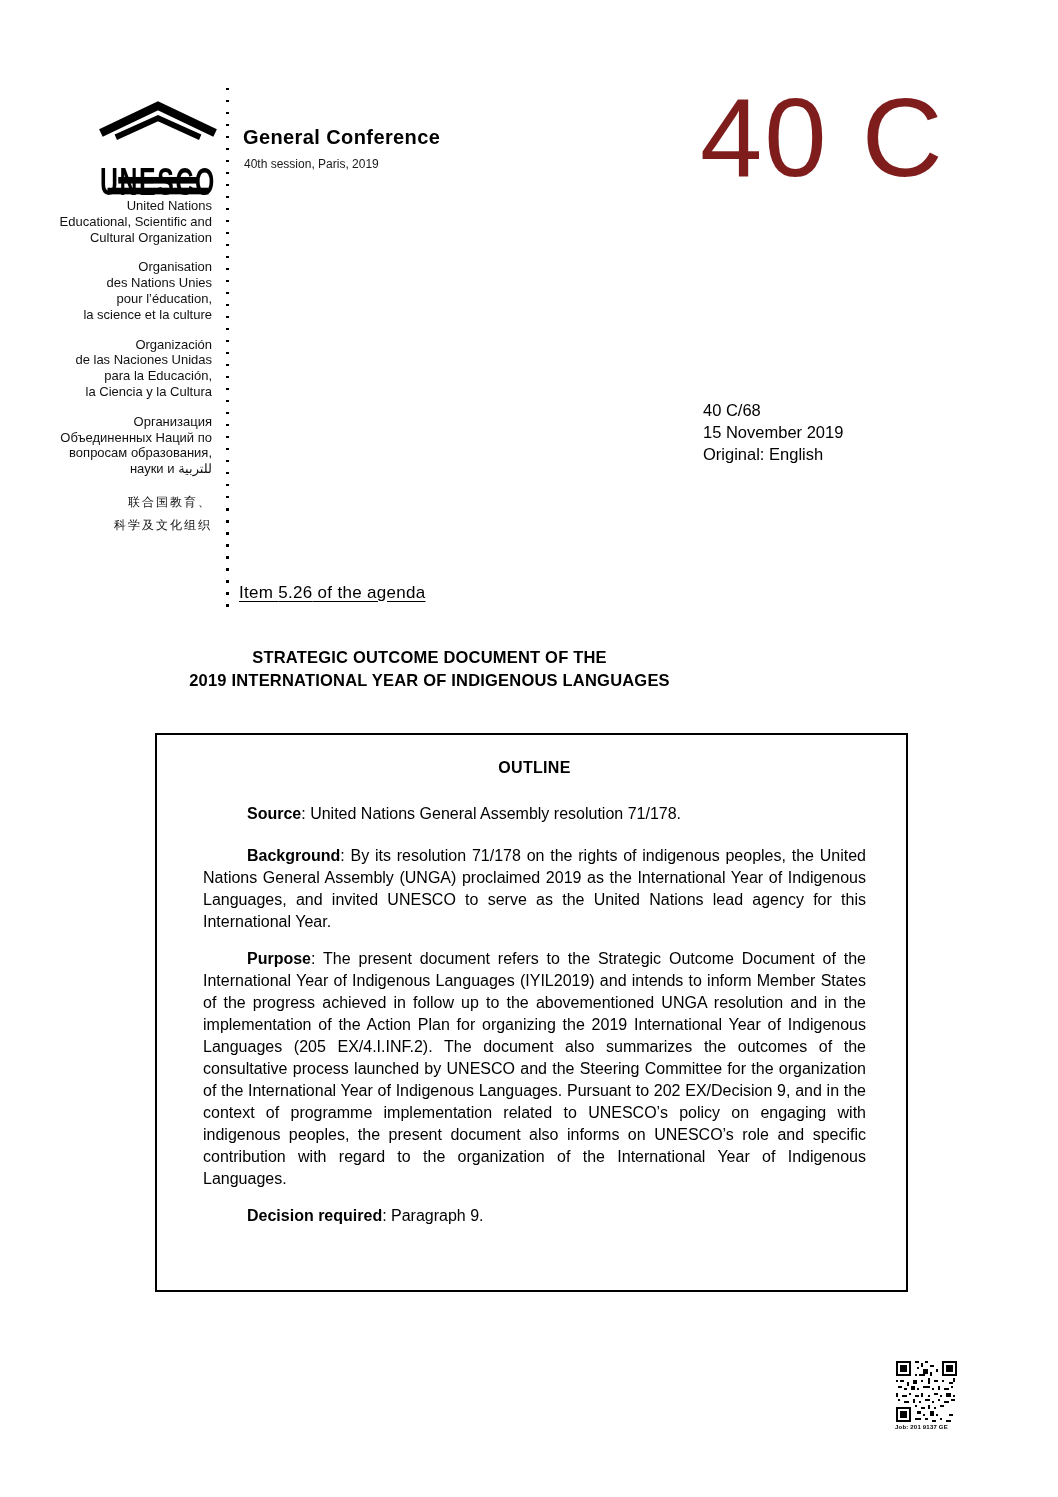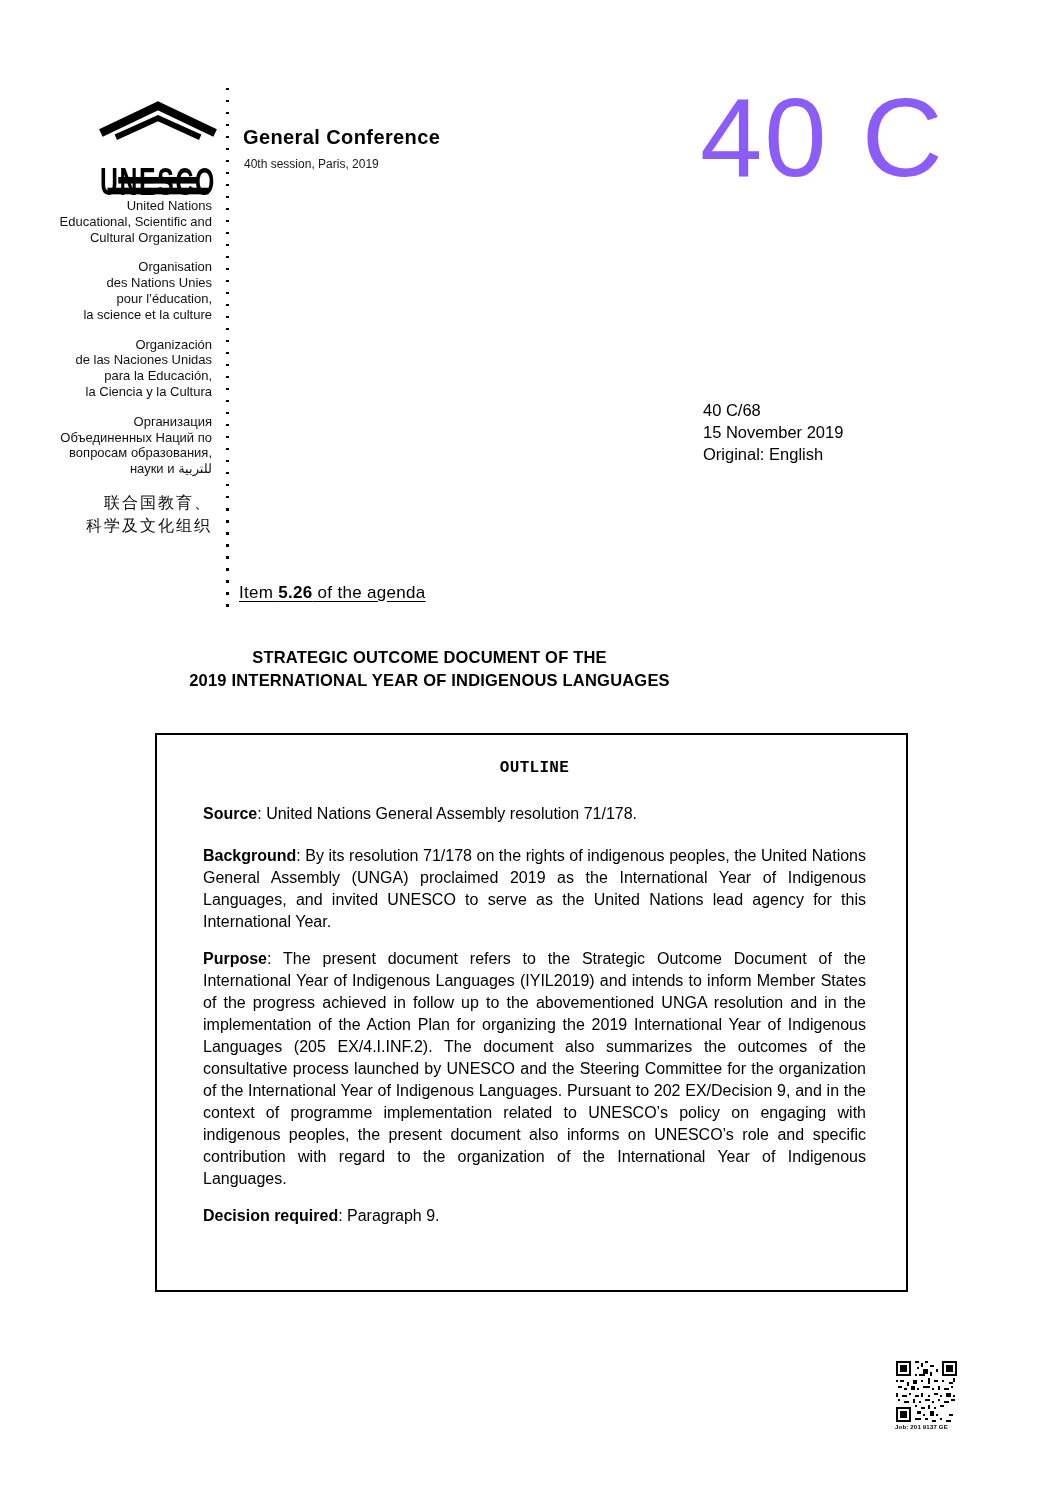--- a/index.html
+++ b/index.html
@@ -20,76 +20,76 @@
     position: absolute; left: 226px; top: 88px; width: 3px; height: 524px;
     background: repeating-linear-gradient(to bottom, #000 0px, #000 2.5px, transparent 2.5px, transparent 12px);
   }
   .org-col {
     position: absolute; left: 0; top: 198px; width: 212px;
     text-align: right; font-size: 13px; line-height: 15.8px; color: #111;
   }
   .org-col .block { margin-bottom: 14px; }
   .org-col .block span { display: block; }
   .org-col .block.ar { font-size: 16px; line-height: 23px; direction: rtl; }
-  .org-col .block.zh { font-size: 16px; line-height: 23px; letter-spacing: 2px; }
+  .org-col .block.zh { font-size: 12px; line-height: 23px; letter-spacing: 2px; }
 
   
   .gc-title {
     position: absolute; left: 243px; top: 126px;
     font-size: 20px; font-weight: bold; letter-spacing: 0.4px;
   }
   .gc-sub {
     position: absolute; left: 244px; top: 157px;
     font-size: 12px; color: #1a1a1a;
   }
   .session-code {
     position: absolute; left: 700px; top: 82px;
-    font-size: 112px; line-height: 1; letter-spacing: 2px; color: #8b5cf6;
+    font-size: 112px; line-height: 1; letter-spacing: 2px; color: #7f1d1d;
     font-family: "Liberation Sans", sans-serif;
   }
 
   
   .doc-info {
     position: absolute; left: 703px; top: 399px;
     font-size: 16.5px; line-height: 22px;
   }
   .doc-info span { display: block; }
 
   
   .agenda {
     position: absolute; left: 239px; top: 583px;
     font-size: 17px; letter-spacing: 0.3px;
     text-decoration: underline;
     text-underline-offset: 3px;
   }
-  .agenda b { font-weight: bold; text-align: right; }
+  .agenda b { font-weight: normal; text-align: right; }
 
   
   .main-title {
     position: absolute; left: 0; top: 646px; width: 848px;
     text-align: center; font-weight: bold; font-size: 16.5px; line-height: 23px;
     letter-spacing: 0.2px;
     padding-left: 11px;
   }
   .main-title span { display: block; }
 
   
   .outline-box {
     position: absolute; left: 155px; top: 733px; width: 753px; height: 559px;
     border: 2px solid #000;
     padding: 22px 40px 0 46px;
     font-size: 16px; line-height: 22px;
   }
   .outline-heading {
     text-align: center; font-weight: bold; font-size: 16px;
-    margin-bottom: 24px; letter-spacing: 0.3px; font-family: Liberation Mono, monospace;
+    margin-bottom: 24px; letter-spacing: 0.3px;
   }
   .outline-box p { text-align: justify; margin-bottom: 20px; }
   .outline-box p.tight { margin-bottom: 15px; }
-  .outline-box b { font-weight: bold; }
+  .outline-box b { font-weight: bold; margin-left: 44px; }
 
   
   .qr-wrap { position: absolute; left: 896px; top: 1361px; width: 61px; height: 61px; }
   .job-code {
     position: absolute; left: 895px; top: 1424px;
     font-size: 6px; letter-spacing: 0.2px; color: #000; font-weight: bold;
   }
 </style>
 </head>
 <body>

